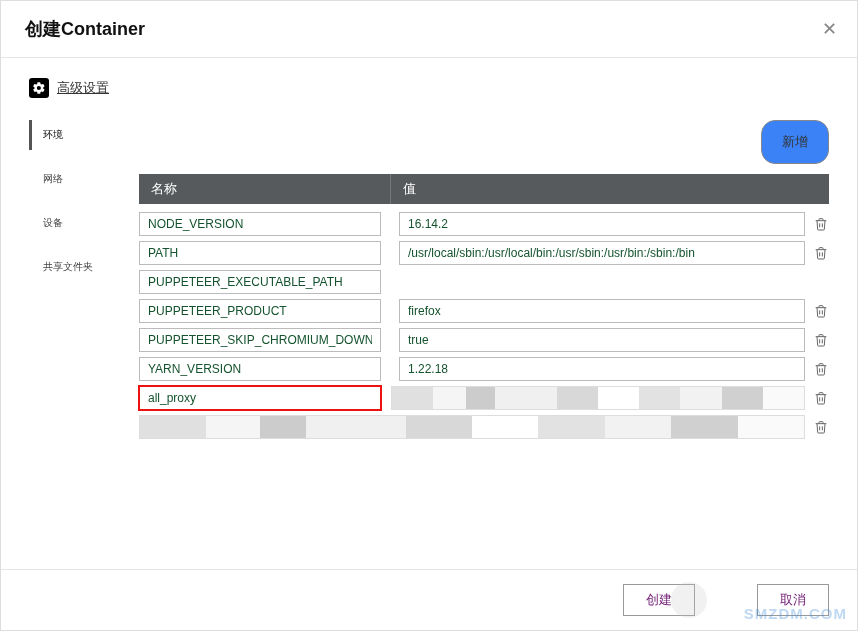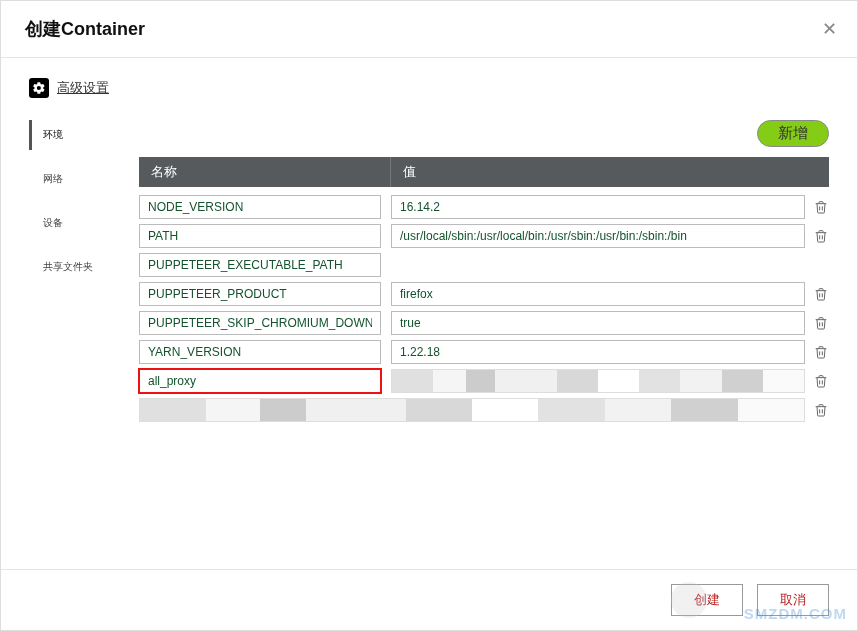--- a/index.html
+++ b/index.html
@@ -78,24 +78,24 @@
     .main-panel {
       flex: 1;
     }
     .toolbar {
       display: flex;
       justify-content: flex-end;
       margin-bottom: 10px;
     }
     .add-btn {
       border: 1px solid #888;
-      background: #84cc16;
+      background: #3b82f6;
       border-radius: 14px;
-      padding: 3px 20px;
-      font-size: 15px;
+      padding: 12px 20px;
+      font-size: 13px;
       color: #333;
       cursor: pointer;
     }
     .env-table {
       width: 100%;
     }
     .table-header {
       display: flex;
       background: #565a5d;
       color: #fff;
@@ -137,20 +137,21 @@
       font-family: inherit;
       outline: none;
       height: 24px;
     }
     .env-input.highlighted {
       outline: 2px solid #e11;
       outline-offset: -1px;
     }
     .cell-value .env-input {
       flex: 1;
+      margin-left: 8px;
     }
     .pixelated-val {
       flex: 1;
       height: 24px;
       border: 1px solid #ddd;
       background-image:
         linear-gradient(90deg, #e0e0e0 0 10%, #f5f5f5 10% 18%, #ccc 18% 25%, #f0f0f0 25% 40%, #d8d8d8 40% 50%, #fff 50% 60%, #e2e2e2 60% 70%, #f2f2f2 70% 80%, #d0d0d0 80% 90%, #fafafa 90% 100%);
       filter: blur(0.3px);
     }
     .delete-icon {
@@ -172,21 +173,22 @@
       justify-content: flex-end;
       gap: 14px;
       background: #fff;
     }
     .footer-btn {
       border: 1px solid #999;
       background: #fff;
       padding: 6px 22px;
       font-size: 13px;
       cursor: pointer;
-      color: #b91c1c;
+      color: #701a75;
+      margin-left: 48px;
     }
     .watermark {
       position: absolute;
       bottom: 8px;
       right: 10px;
       font-size: 15px;
       font-weight: bold;
       color: rgba(68, 143, 219, 0.35);
       letter-spacing: 1px;
       pointer-events: none;

